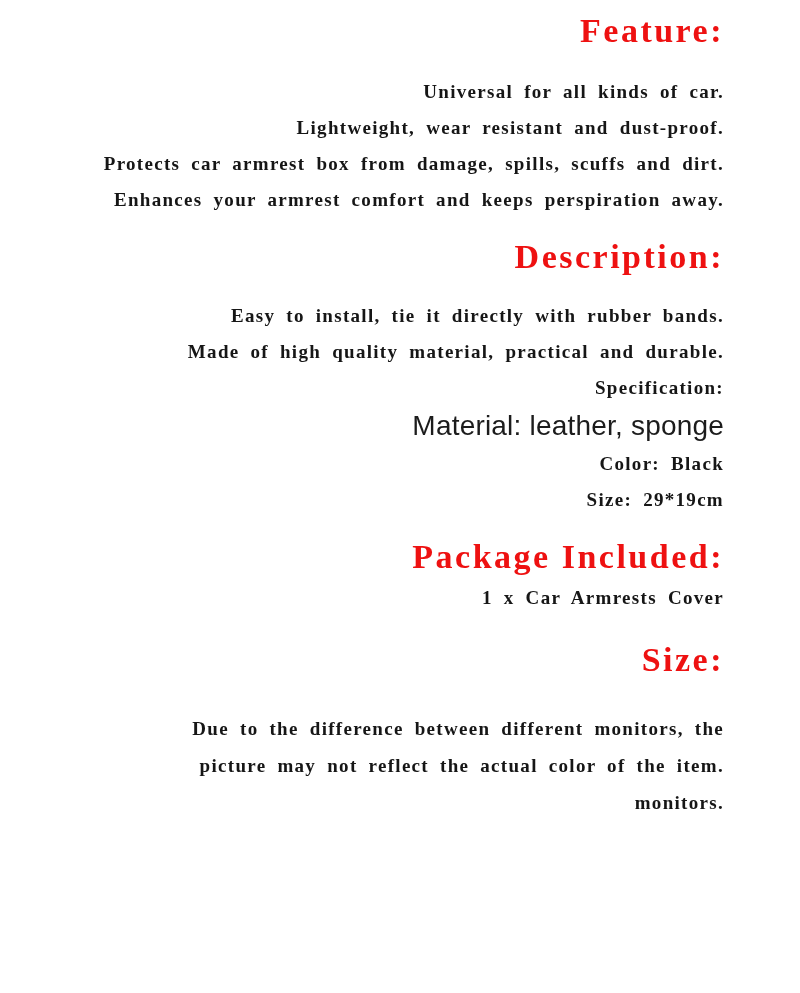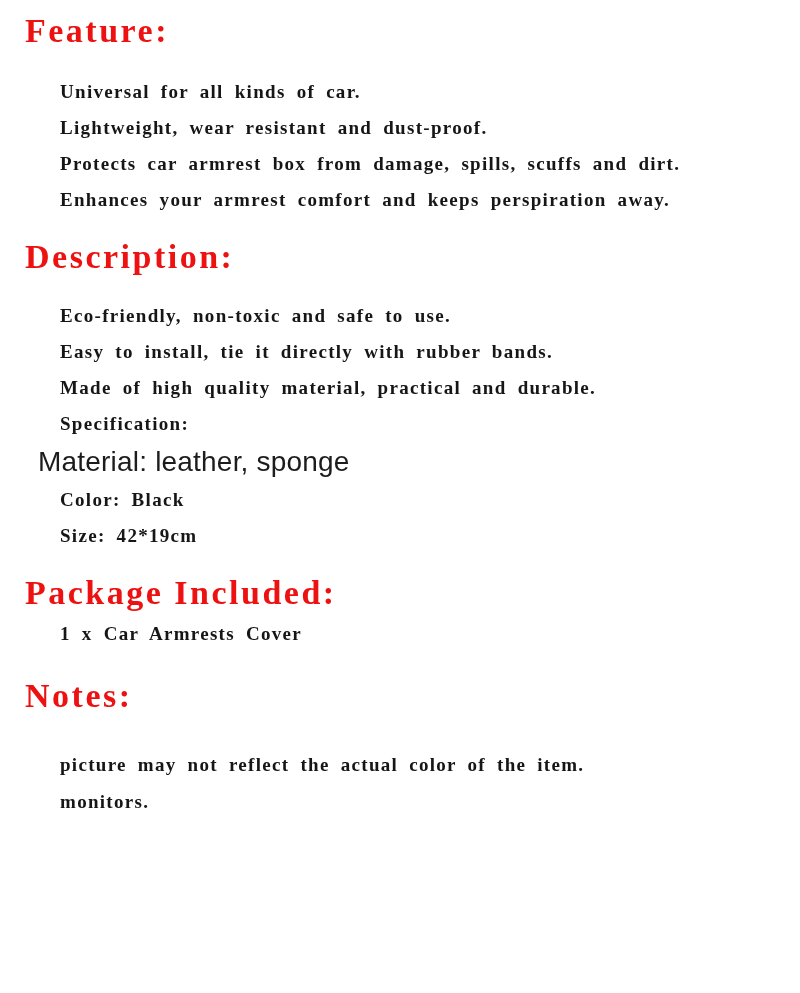--- a/index.html
+++ b/index.html
@@ -11,20 +11,21 @@
     position: relative;
     width: 724px;
     height: 993px;
     background: #ffffff;
     overflow: hidden;
     box-sizing: border-box;
     padding-top: 8px;
     font-family: "Liberation Serif", "DejaVu Serif", serif;
     font-weight: bold;
     color: #161616;
+    text-align: right;
   }
   .heading {
     margin: 0;
     padding-left: 25px;
     font-size: 34px;
     font-weight: bold;
     letter-spacing: 2.5px;
     line-height: 46px;
     color: #ee1111;
   }
@@ -68,38 +69,38 @@
       <div class="body-line">Universal for all kinds of car.</div>
       <div class="body-line">Lightweight, wear resistant and dust-proof.</div>
       <div class="body-line">Protects car armrest box from damage, spills, scuffs and dirt.</div>
       <div class="body-line">Enhances your armrest comfort and keeps perspiration away.</div>
     </div>
   </section>
 
   <section>
     <h2 class="heading description-heading">Description:</h2>
     <div class="description-lines">
-      <div class="body-line">Eco-friendly, non-toxic and safe to use.</div>
       <div class="body-line">Easy to install, tie it directly with rubber bands.</div>
       <div class="body-line">Made of high quality material, practical and durable.</div>
       <div class="body-line">Specification:</div>
       <div class="sans-line">Material: leather, sponge</div>
       <div class="body-line">Color: Black</div>
-      <div class="body-line">Size: 42*19cm</div>
+      <div class="body-line">Size: 29*19cm</div>
     </div>
   </section>
 
   <section>
     <h2 class="heading package-heading">Package Included:</h2>
     <div class="package-lines">
       <div class="body-line">1 x Car Armrests Cover</div>
     </div>
   </section>
 
   <section>
-    <h2 class="heading notes-heading">Notes:</h2>
+    <h2 class="heading notes-heading">Size:</h2>
     <div class="notes-lines">
+      <div class="body-line">Due to the difference between different monitors, the</div>
       <div class="body-line">picture may not reflect the actual color of the item.</div>
       <div class="body-line">monitors.</div>
     </div>
   </section>
 
 </div>
 
 </body></html>

